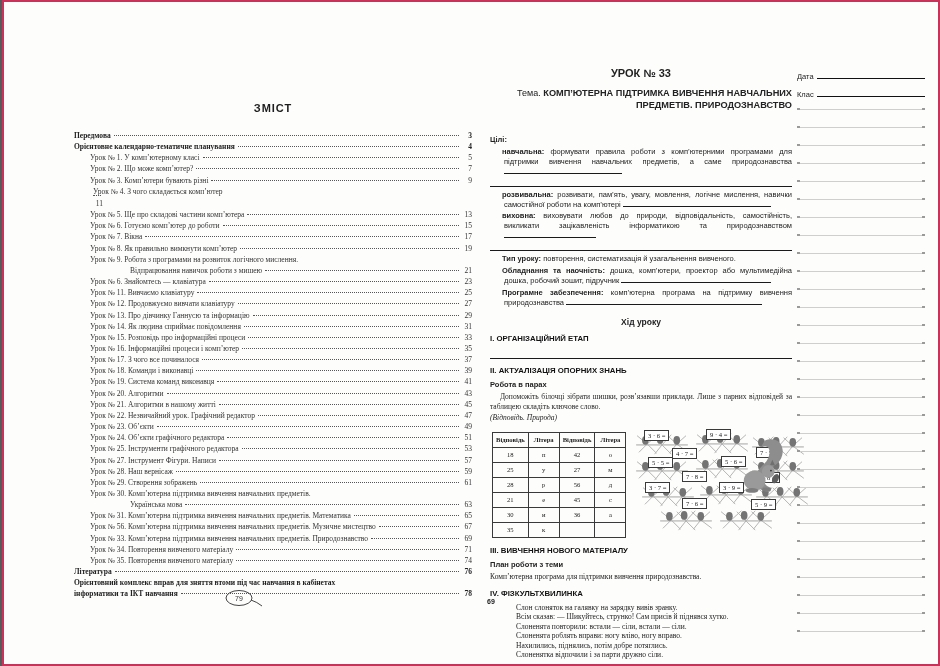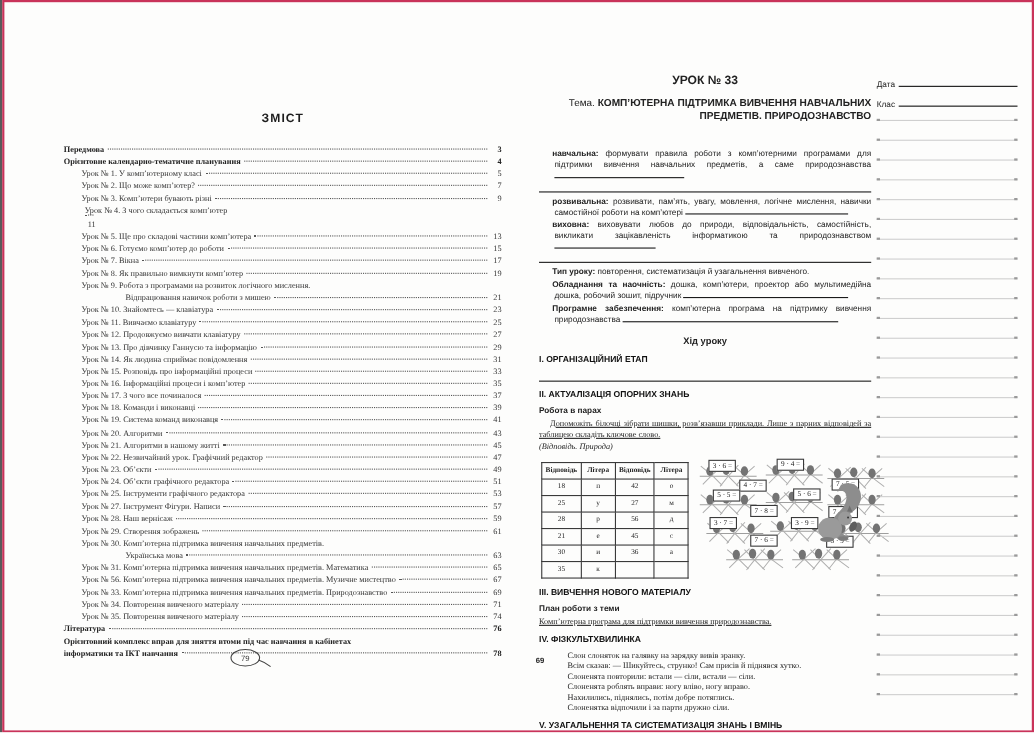--- a/index.html
+++ b/index.html
@@ -2,21 +2,21 @@
 <html><head>
 <meta charset="utf-8">
 <style>
   html,body{margin:0;padding:0;background:#fff;}
   .sheet{position:relative;width:940px;height:666px;background:#fdfdfc;overflow:hidden;
          font-family:"Liberation Serif",serif;color:#2b2b2b;box-sizing:border-box;}
   .frame{position:absolute;left:2px;top:0;right:0;bottom:0;border:2px solid #c9335a;}
   .edge-left{position:absolute;left:0;top:0;width:2px;height:100%;background:#5a5a5a;}
 
   
-  .toc{position:absolute;left:58px;top:102px;width:398px;}
+  .toc{position:absolute;left:74px;top:102px;width:398px;}
   .toc-title{text-align:center;font-weight:bold;font-size:11px;letter-spacing:1px;
              font-family:"Liberation Sans",sans-serif;margin-bottom:16px;color:#1d1d1d;}
   .toc-list{font-size:7.5px;line-height:11.15px;color:#333;}
   .toc-row{display:flex;align-items:baseline;white-space:nowrap;}
   .toc-row.bold{font-weight:bold;color:#222;}
   .toc-label{flex:0 0 auto;}
   .leader{flex:1 1 auto;border-bottom:1px dotted #555;margin:0 3px;transform:translateY(-2px);min-width:8px;}
   .toc-page{flex:0 0 auto;text-align:right;min-width:10px;}
   .toc-footer{position:absolute;left:150px;top:487px;}
 
@@ -31,21 +31,21 @@
   .goal .term{font-weight:bold;}
   .goal .body{padding-left:0;}
   .hang{padding-left:14px;text-indent:-2px;}
   .fill{display:inline-block;border-bottom:1px solid #1a1a1a;height:6px;vertical-align:baseline;}
   .blank-row{border-bottom:1px solid #1a1a1a;height:8px;margin:0 0 3px 0;}
   .meta{margin:2px 0;text-align:justify;}
   .meta .term{font-weight:bold;}
   .flow-title{text-align:center;font-weight:bold;font-size:8.5px;margin:9px 0 7px 0;}
   .stage{font-weight:bold;font-size:7.8px;margin:7px 0 4px 0;color:#111;}
   .sub-head{font-weight:bold;margin:3px 0 2px 0;}
-  .serif-par{font-family:"Liberation Serif",serif;text-align:justify;text-indent:10px;line-height:9.5px;text-decoration:underline;}
+  .serif-par{font-family:"Liberation Serif",serif;text-align:justify;text-indent:10px;line-height:9.5px;}
   .answer-note{font-family:"Liberation Serif",serif;font-style:italic;margin:2px 0 3px 0;}
 
   .exercise-row{position:relative;height:118px;margin-top:2px;}
   table.ans{border-collapse:collapse;font-family:"Liberation Serif",serif;font-size:6.6px;
             position:absolute;left:2px;top:6px;}
   table.ans th,table.ans td{border:1px solid #3a3a3a;text-align:center;padding:2px 4px;min-width:22px;height:8px;}
   table.ans th{font-weight:bold;padding:2px 3px;}
   .cones{position:absolute;left:142px;top:0;width:162px;height:118px;}
   .branch{position:absolute;opacity:.85;}
   .ex-box{position:absolute;border:1px solid #3a3a3a;background:#fff;padding:1px 3px;
@@ -128,21 +128,21 @@
         </div>
         <div class="toc-row" style="padding-left: 16px;">
           <span class="toc-label">Урок № 9. Робота з програмами на розвиток логічного мислення.</span>
         </div>
         <div class="toc-row" style="padding-left: 56px;">
           <span class="toc-label">Відпрацювання навичок роботи з мишею</span>
           <span class="leader"></span>
           <span class="toc-page">21</span>
         </div>
         <div class="toc-row" style="padding-left: 16px;">
-          <span class="toc-label">Урок № 10. Знайомтесь — клавіатура</span>
+          <span class="toc-label">Урок № 6. Знайомтесь — клавіатура</span>
           <span class="leader"></span>
           <span class="toc-page">23</span>
         </div>
         <div class="toc-row" style="padding-left: 16px;">
           <span class="toc-label">Урок № 11. Вивчаємо клавіатуру</span>
           <span class="leader"></span>
           <span class="toc-page">25</span>
         </div>
         <div class="toc-row" style="padding-left: 16px;">
           <span class="toc-label">Урок № 12. Продовжуємо вивчати клавіатуру</span>
@@ -285,20 +285,21 @@
     </div>
   </div>
 
   <div class="main-col">
     <div class="lesson-no">УРОК № 33</div>
     <div class="topic">
       <span>Тема.</span>
       <b>КОМП’ЮТЕРНА ПІДТРИМКА ВИВЧЕННЯ НАВЧАЛЬНИХ ПРЕДМЕТІВ. ПРИРОДОЗНАВСТВО</b>
     </div>
 
+    <div class="goals-label">Цілі:</div>
 
     <div class="goal hang">
       <span class="term">навчальна:</span>
       <span class="body">формувати правила роботи з комп’ютерними програмами для підтримки вивчення навчальних предметів, а саме природознавства</span>
       <span class="fill" style="width:118px"></span>
     </div>
     <div class="blank-row"></div>
 
     <div class="goal hang">
       <span class="term">розвивальна:</span>

